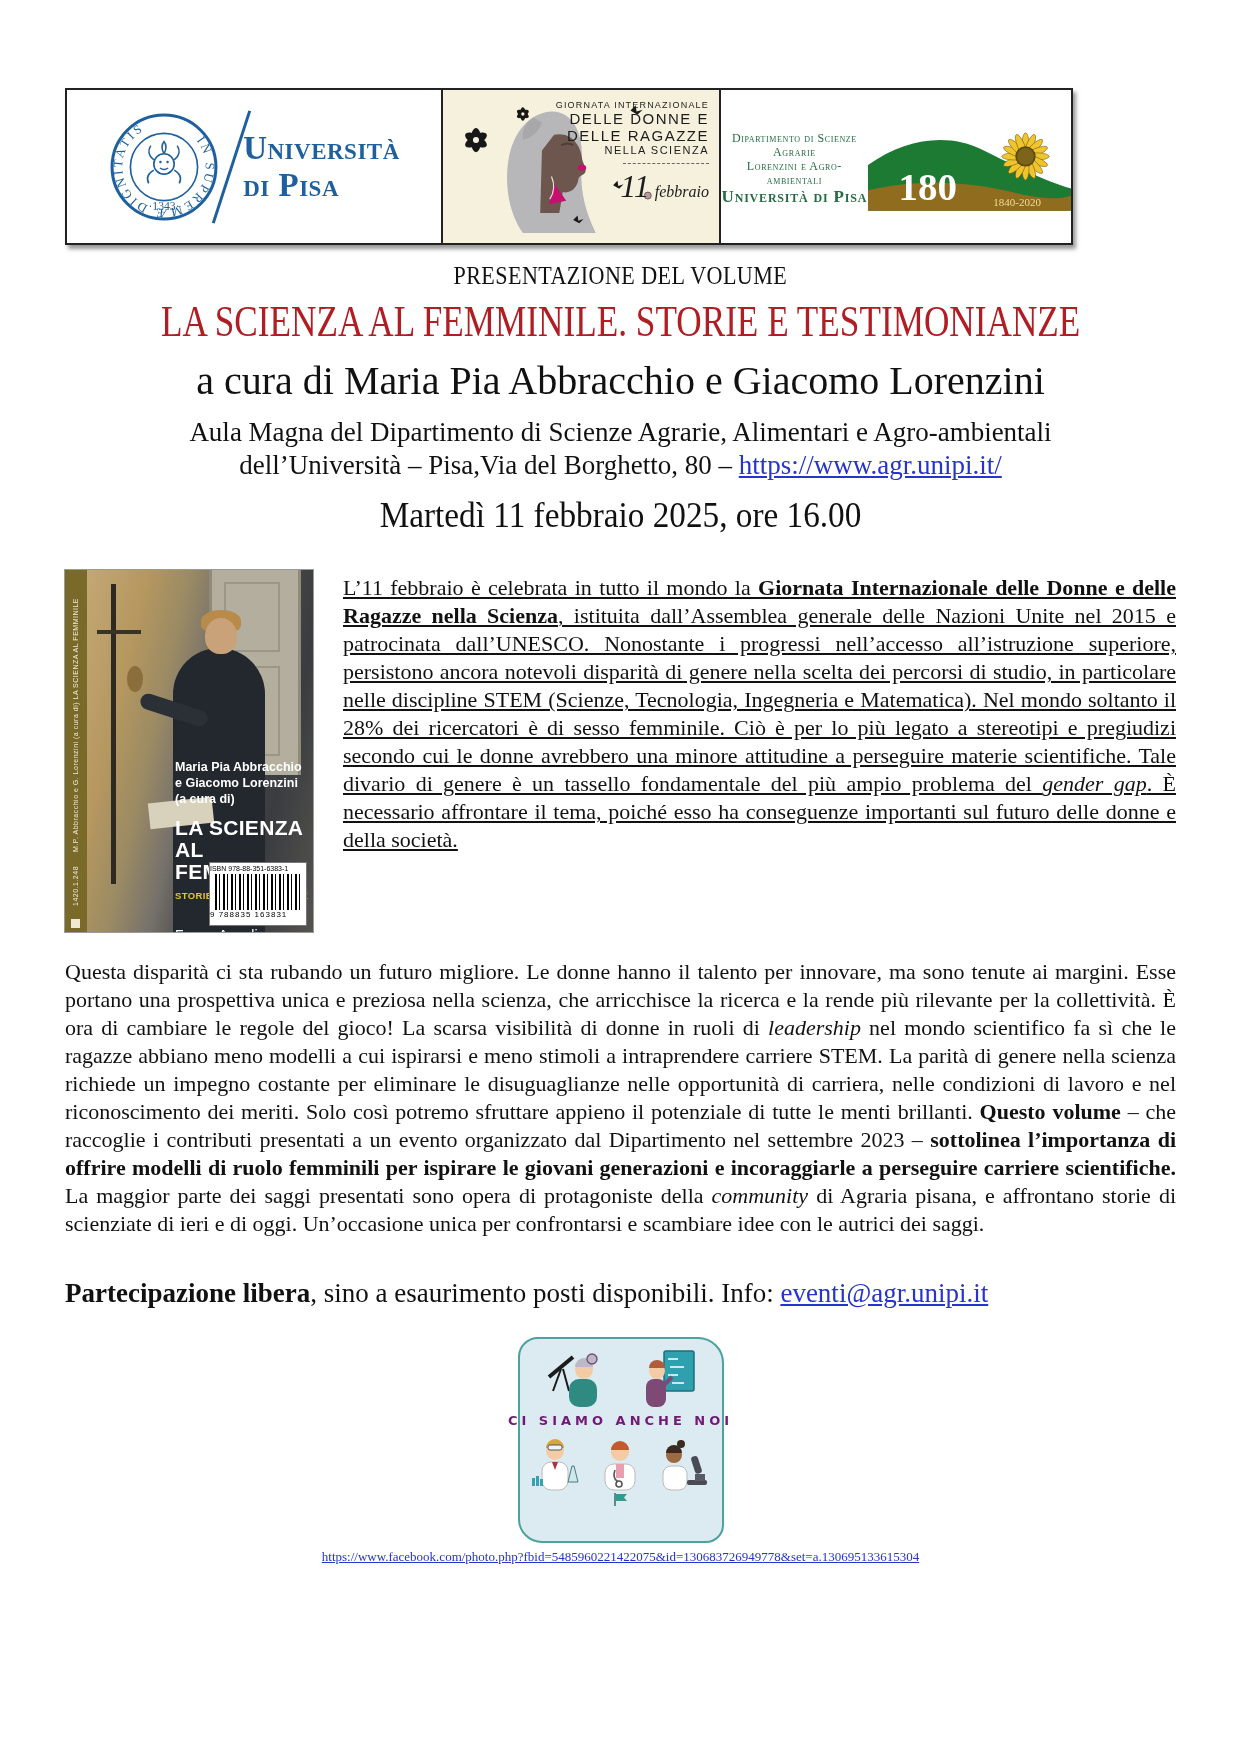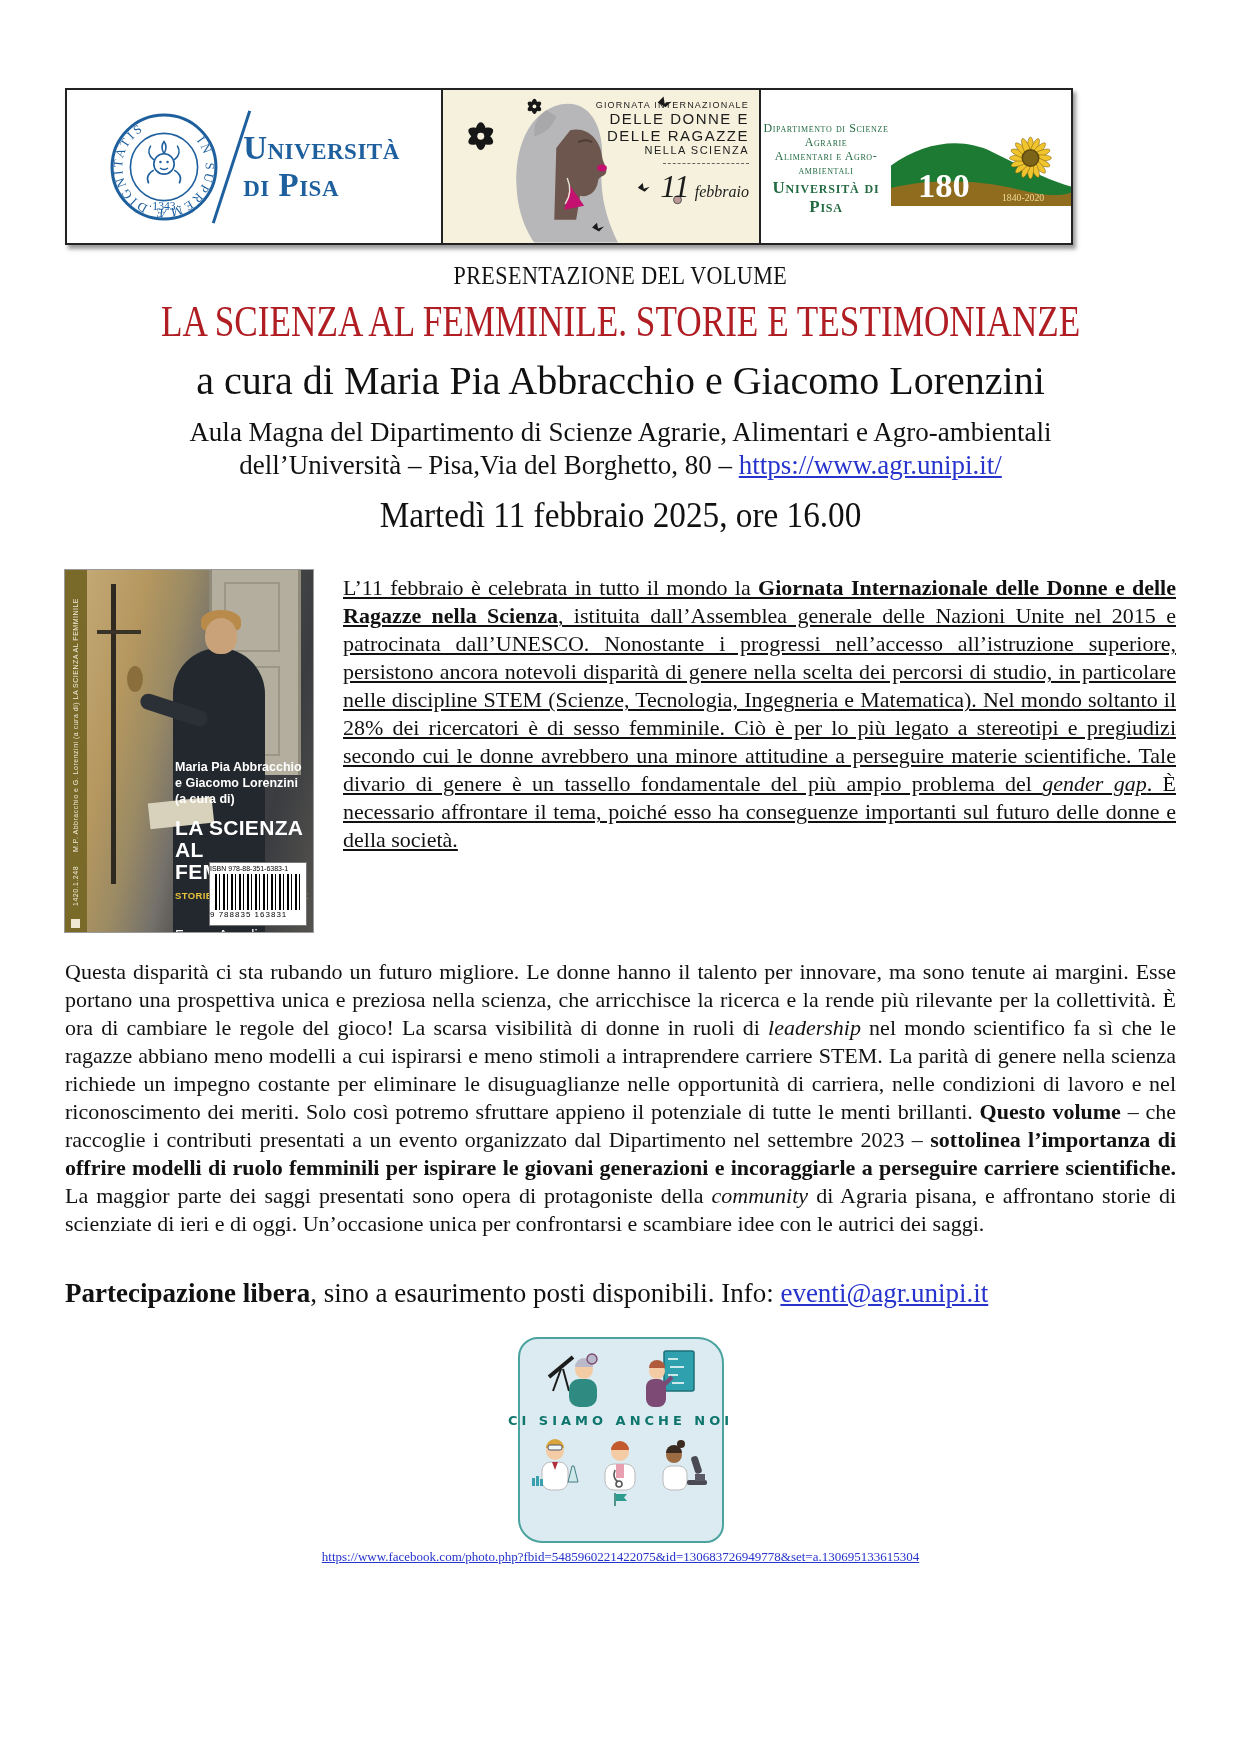--- a/index.html
+++ b/index.html
@@ -10,21 +10,21 @@
   }
   *{margin:0;padding:0;box-sizing:border-box;}
   body{background:#fff;font-family:"Liberation Serif",serif;color:#111;}
   .page{width:1241px;height:1755px;margin:0 auto;background:#fff;overflow:hidden;position:relative;}
 
   
   .logo-strip{margin:88px 0 0 65px;width:1008px;height:157px;display:flex;
     border:2px solid #222;box-shadow:3px 4px 4px rgba(70,70,70,.55);background:#fff;}
   .logo-cell{height:100%;display:flex;align-items:center;justify-content:center;overflow:hidden;}
   .cell-unipi{width:376px;border-right:2px solid #222;}
-  .cell-giornata{width:318px;border-right:2px solid #222;background:var(--cream);}
+  .cell-giornata{width:278px;border-right:2px solid #222;background:var(--cream);}
   .cell-dept{flex:1;flex-direction:row;padding-top:6px;}
 
   .unipi-lockup{display:flex;align-items:center;gap:10px;}
   .unipi-slash{width:3px;height:118px;background:var(--unipi-blue);transform:rotate(18deg);}
   .unipi-name{color:var(--unipi-blue);font-variant:small-caps;font-weight:600;
     font-size:33px;line-height:1.12;letter-spacing:.5px;}
 
   .giornata-inner{display:flex;width:100%;height:100%;position:relative;}
   .giornata-text{position:absolute;right:10px;top:10px;text-align:right;color:#1c1c1c;
     font-family:"Liberation Sans",sans-serif;}
@@ -98,21 +98,21 @@
   .participation{margin:40px 65px 0 65px;font-size:27px;}
   .participation .b{font-weight:bold;}
 
   
   .cartoon-wrap{margin-top:28px;display:flex;justify-content:center;}
   .cartoon{width:206px;height:206px;background:var(--cartoon-bg);
     border:2.5px solid var(--cartoon-border);border-radius:20px 26px 18px 24px;
     display:flex;flex-direction:column;align-items:center;padding:8px 6px 4px;}
   .fig-row{display:flex;width:100%;justify-content:space-around;align-items:flex-end;}
   .caption{font-family:"DejaVu Sans",sans-serif;font-weight:600;font-size:13px;
-    letter-spacing:4px;color:#0f766e;margin:4px 0 2px;white-space:nowrap;}
+    letter-spacing:4px;color:#701a75;margin:4px 0 2px;white-space:nowrap;}
   .flag{margin-top:1px;}
 
   
   .fb-link{margin-top:6px;text-align:center;font-size:13px;}
 
   svg text{font-family:"Liberation Serif",serif;}
 </style>
 </head>
 <body>
 
@@ -190,21 +190,21 @@
           <div class="gt-date">
             <span class="big">11</span><span class="small">febbraio</span>
           </div>
         </div>
       </div>
     </div>
 
     <div class="logo-cell cell-dept">
       <div class="dept-text">
         <div class="dt1">Dipartimento di Scienze Agrarie</div>
-        <div class="dt2">Alimentari e Agro-ambientali</div>
+        <div class="dt2">Lorenzini e Agro-ambientali</div>
         <div class="dt3">Università di Pisa</div>
       </div>
       <svg width="236" height="96" viewBox="0 0 240 96">
         <path d="M0,42 C45,10 95,4 135,24 C168,40 205,60 240,70 L240,96 L0,96 Z" fill="#1d7a33"></path>
         <path d="M0,96 L0,72 C60,58 120,62 170,74 C202,82 226,84 240,78 L240,96 Z" fill="#906c1e"></path>
         <g transform="translate(186,32)">
           <g fill="#f0c42c" stroke="#6b4f0e" stroke-width="0.6">
             <ellipse rx="4.2" ry="14" transform="rotate(0) translate(0,-14)"></ellipse>
               <ellipse rx="4.2" ry="14" transform="rotate(22.5) translate(0,-14)"></ellipse>
             <ellipse rx="4.2" ry="14" transform="rotate(45) translate(0,-14)"></ellipse>

